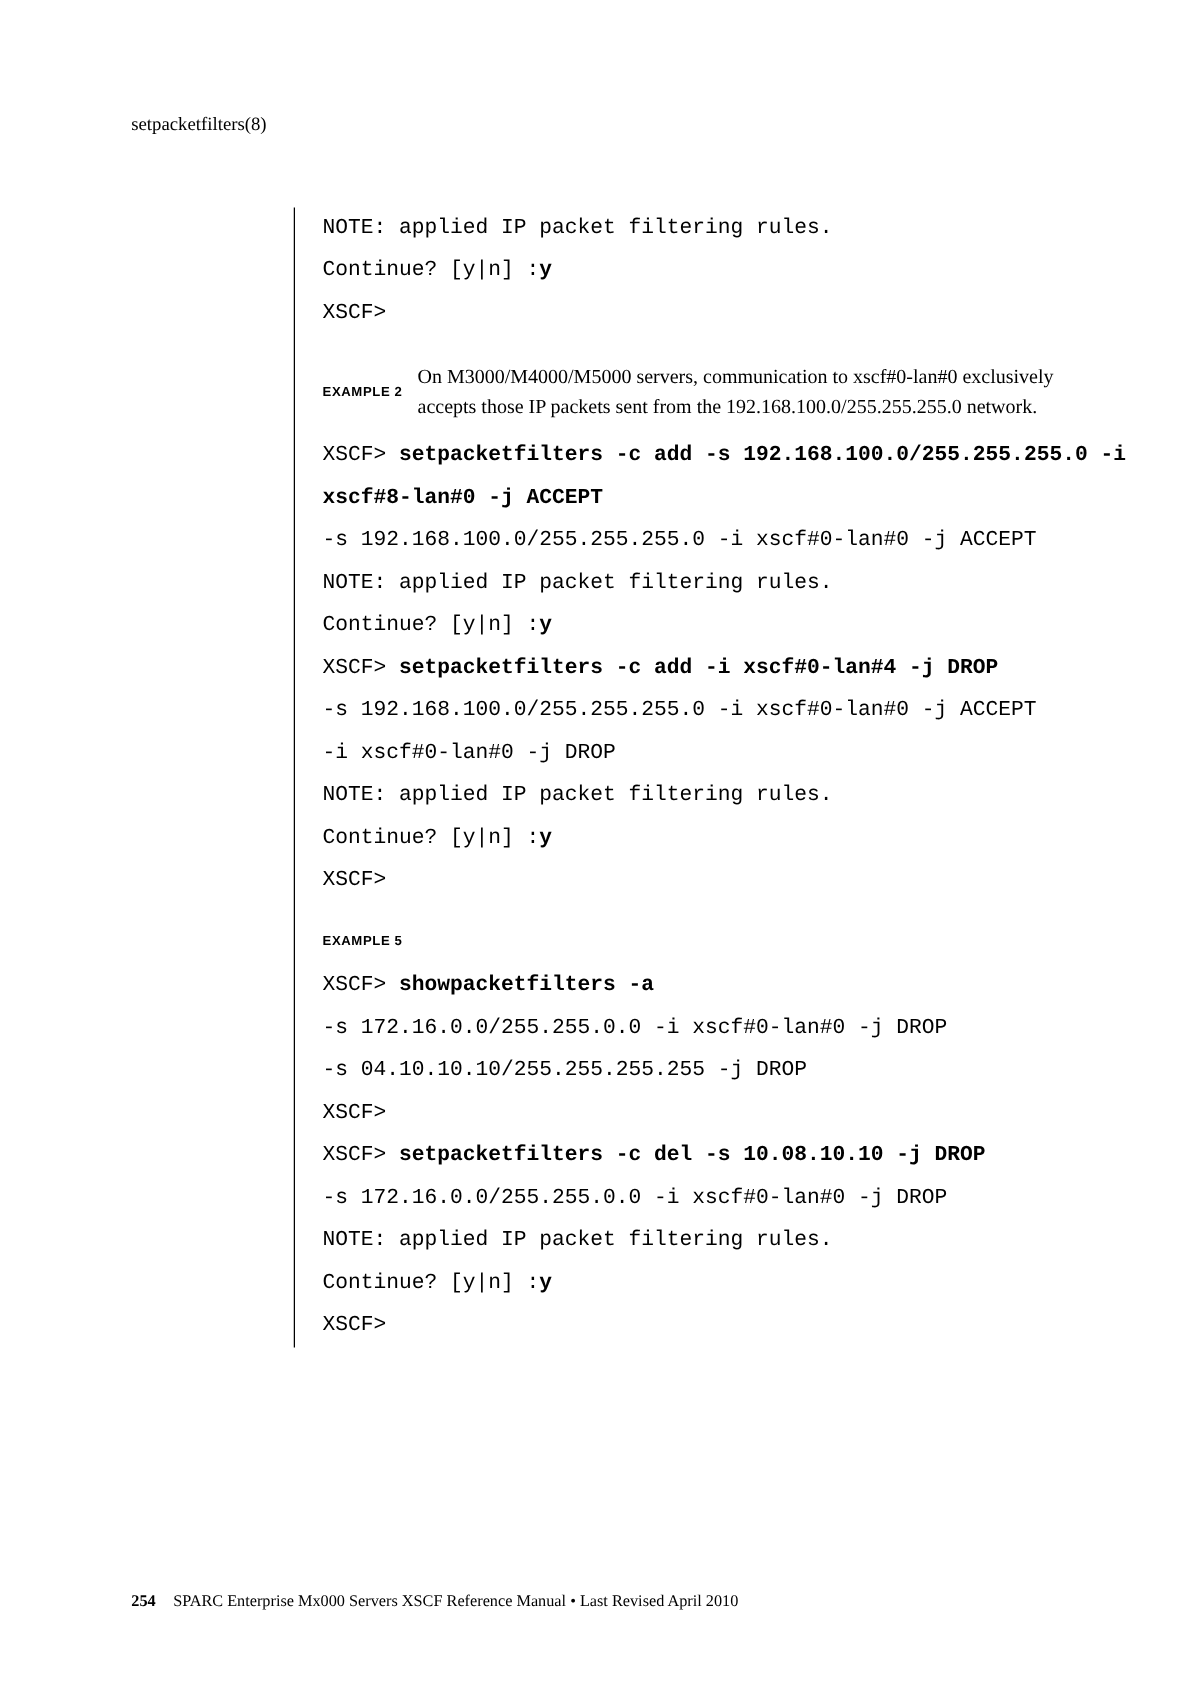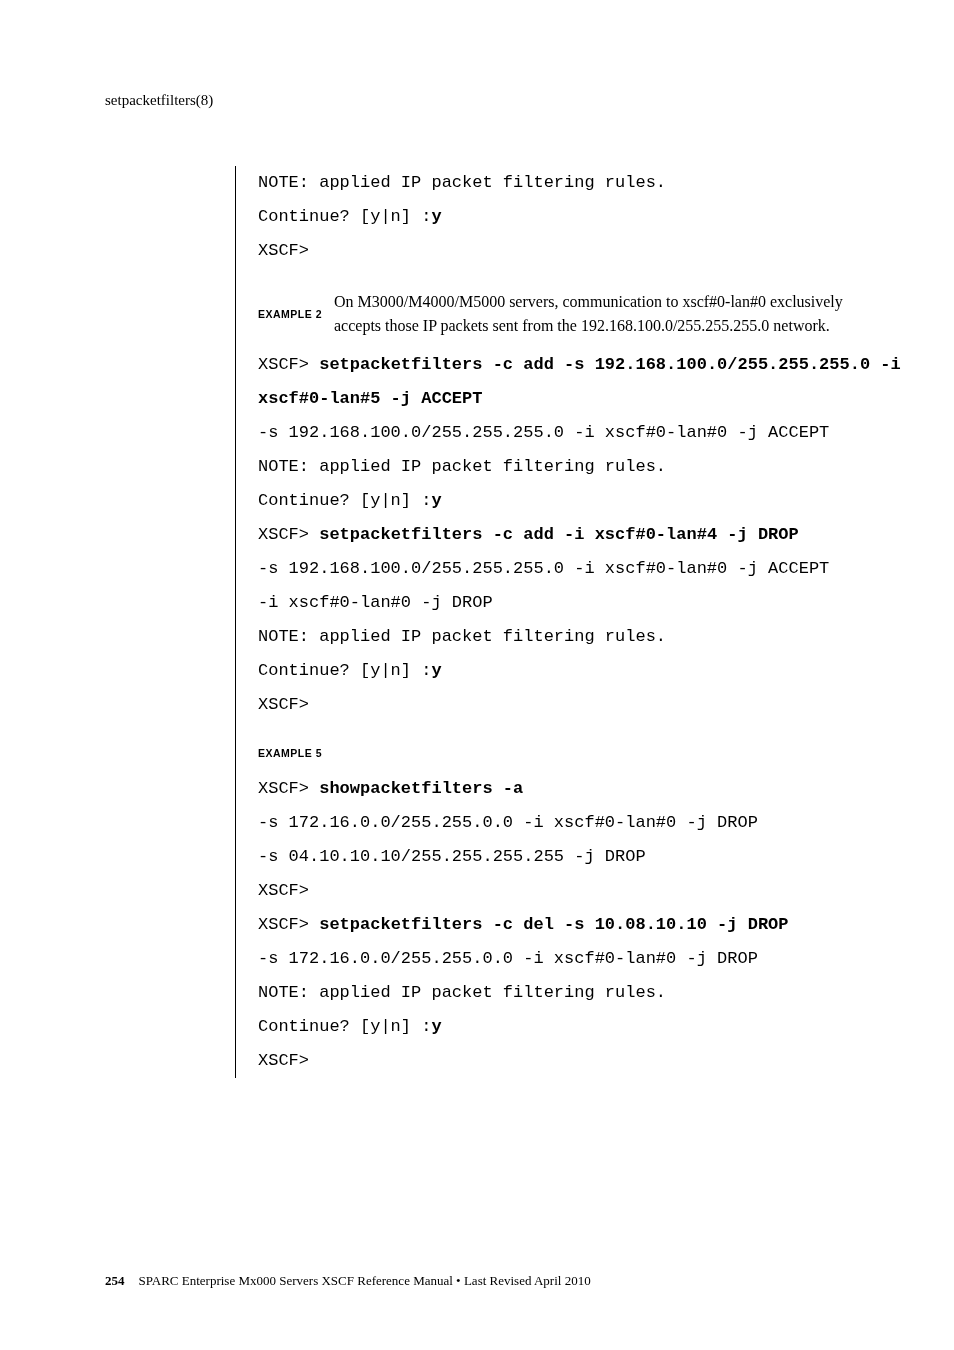--- a/index.html
+++ b/index.html
@@ -81,21 +81,21 @@
     <div class="code-block"><span>NOTE: applied IP packet filtering rules.</span>
 <span>Continue? [y|n] :</span><b>y</b>
 <span>XSCF&gt;</span></div>
 
     <div class="example-row">
       <div class="example-label">EXAMPLE 2</div>
       <div class="example-text">On M3000/M4000/M5000 servers, communication to xscf#0-lan#0 exclusively accepts those IP packets sent from the 192.168.100.0/255.255.255.0 network.</div>
     </div>
 
     <div class="code-block"><span>XSCF&gt; </span><b>setpacketfilters -c add -s 192.168.100.0/255.255.255.0 -i</b>
-<b>xscf#0-lan#5 -j ACCEPT</b>
+<b>xscf#8-lan#0 -j ACCEPT</b>
 <span>-s 192.168.100.0/255.255.255.0 -i xscf#0-lan#0 -j ACCEPT</span>
 <span>NOTE: applied IP packet filtering rules.</span>
 <span>Continue? [y|n] :</span><b>y</b>
 <span>XSCF&gt; </span><b>setpacketfilters -c add -i xscf#0-lan#4 -j DROP</b>
 <span>-s 192.168.100.0/255.255.255.0 -i xscf#0-lan#0 -j ACCEPT</span>
 <span>-i xscf#0-lan#0 -j DROP</span>
 <span>NOTE: applied IP packet filtering rules.</span>
 <span>Continue? [y|n] :</span><b>y</b>
 <span>XSCF&gt;</span></div>
 

